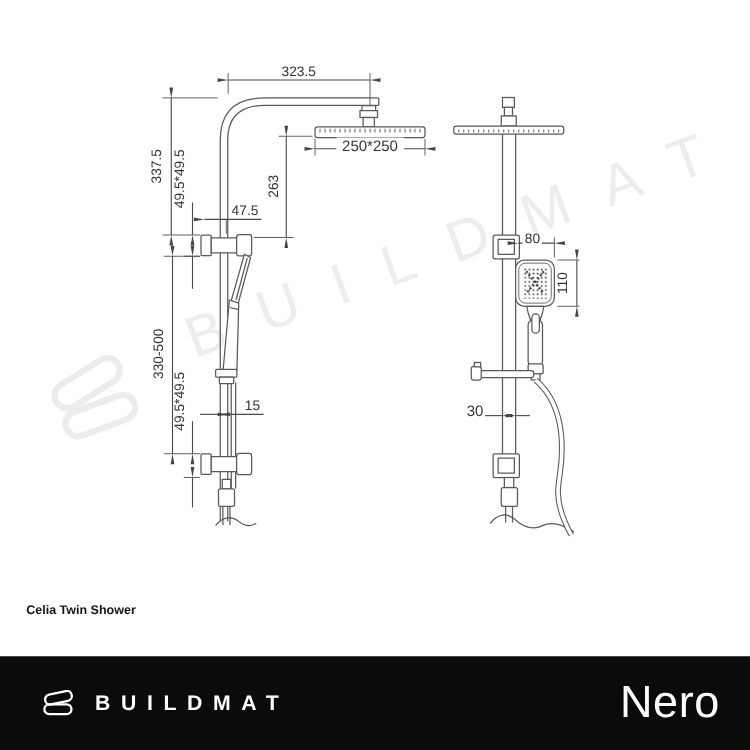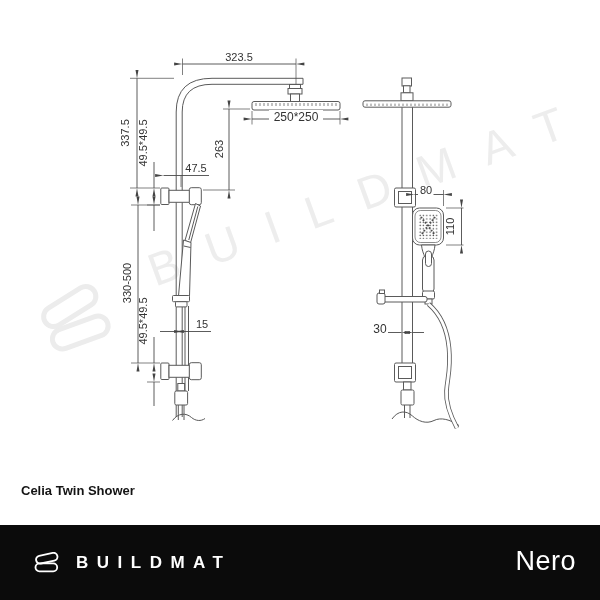--- a/index.html
+++ b/index.html
@@ -12,29 +12,29 @@
   .wm-logo{position:absolute;left:38px;top:284px;transform:rotate(-20deg);z-index:0;}
   
   .draw{position:absolute;left:0;top:0;z-index:1;}
   .ln{stroke:#5a5a5a;stroke-width:1;fill:none;}
   .fw{stroke:#5a5a5a;stroke-width:1;fill:#ffffff;}
   .dim{stroke:#4a4a4a;stroke-width:0.9;fill:none;}
   .ext{stroke:#4a4a4a;stroke-width:0.7;fill:none;}
   text.d{font-family:"Liberation Sans",sans-serif;font-size:11px;fill:#333333;}
   text.d2{font-family:"Liberation Sans",sans-serif;font-size:12px;fill:#333333;}
   
-  .title{position:absolute;left:21px;top:483px;font-size:13px;font-weight:700;color:#141414;z-index:2;}
+  .title{position:absolute;left:21px;top:483px;font-size:10px;font-weight:700;color:#141414;z-index:2;}
   
   .footer{position:absolute;left:0;top:525px;width:600px;height:75px;background:#0b0b0b;
           display:flex;align-items:center;z-index:3;}
   .footer .brand{margin-left:13px;color:#ffffff;font-weight:700;font-size:17px;
                  letter-spacing:8.5px;white-space:nowrap;}
   .footer .logo{margin-left:33px;flex:0 0 auto;}
   .footer .nero{position:absolute;right:24px;top:50%;transform:translateY(-54%);
-                color:#ffffff;font-size:27px;font-weight:400;letter-spacing:0.5px;}
+                color:#ffffff;font-size:36px;font-weight:400;letter-spacing:0.5px;}
 </style>
 </head>
 <body>
 
 <div class="stage">
 
   <div class="wm-text">BUILDMAT</div>
   <svg class="wm-logo" width="84" height="78" viewBox="0 0 84 78">
     <g fill="none" stroke="#ececec" stroke-width="5">
       <rect x="10" y="38" width="58" height="20" rx="10"></rect>

